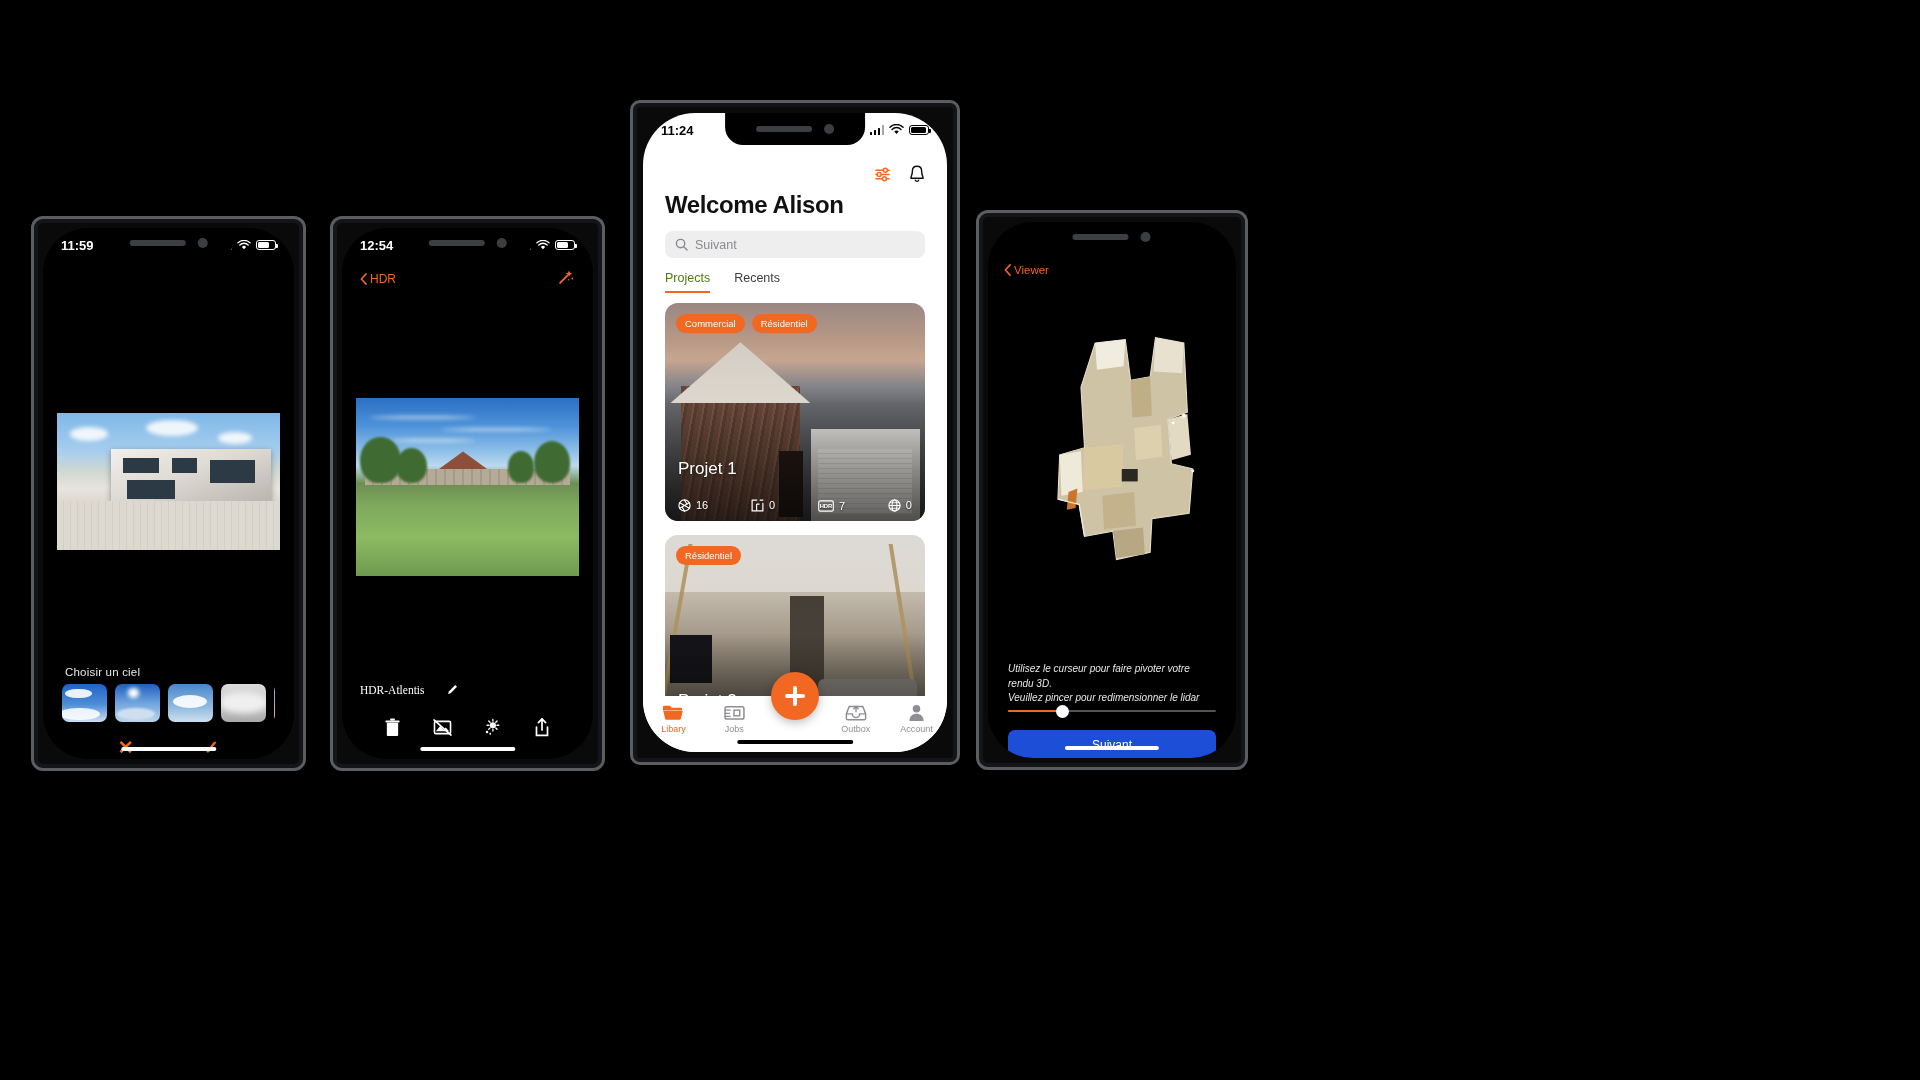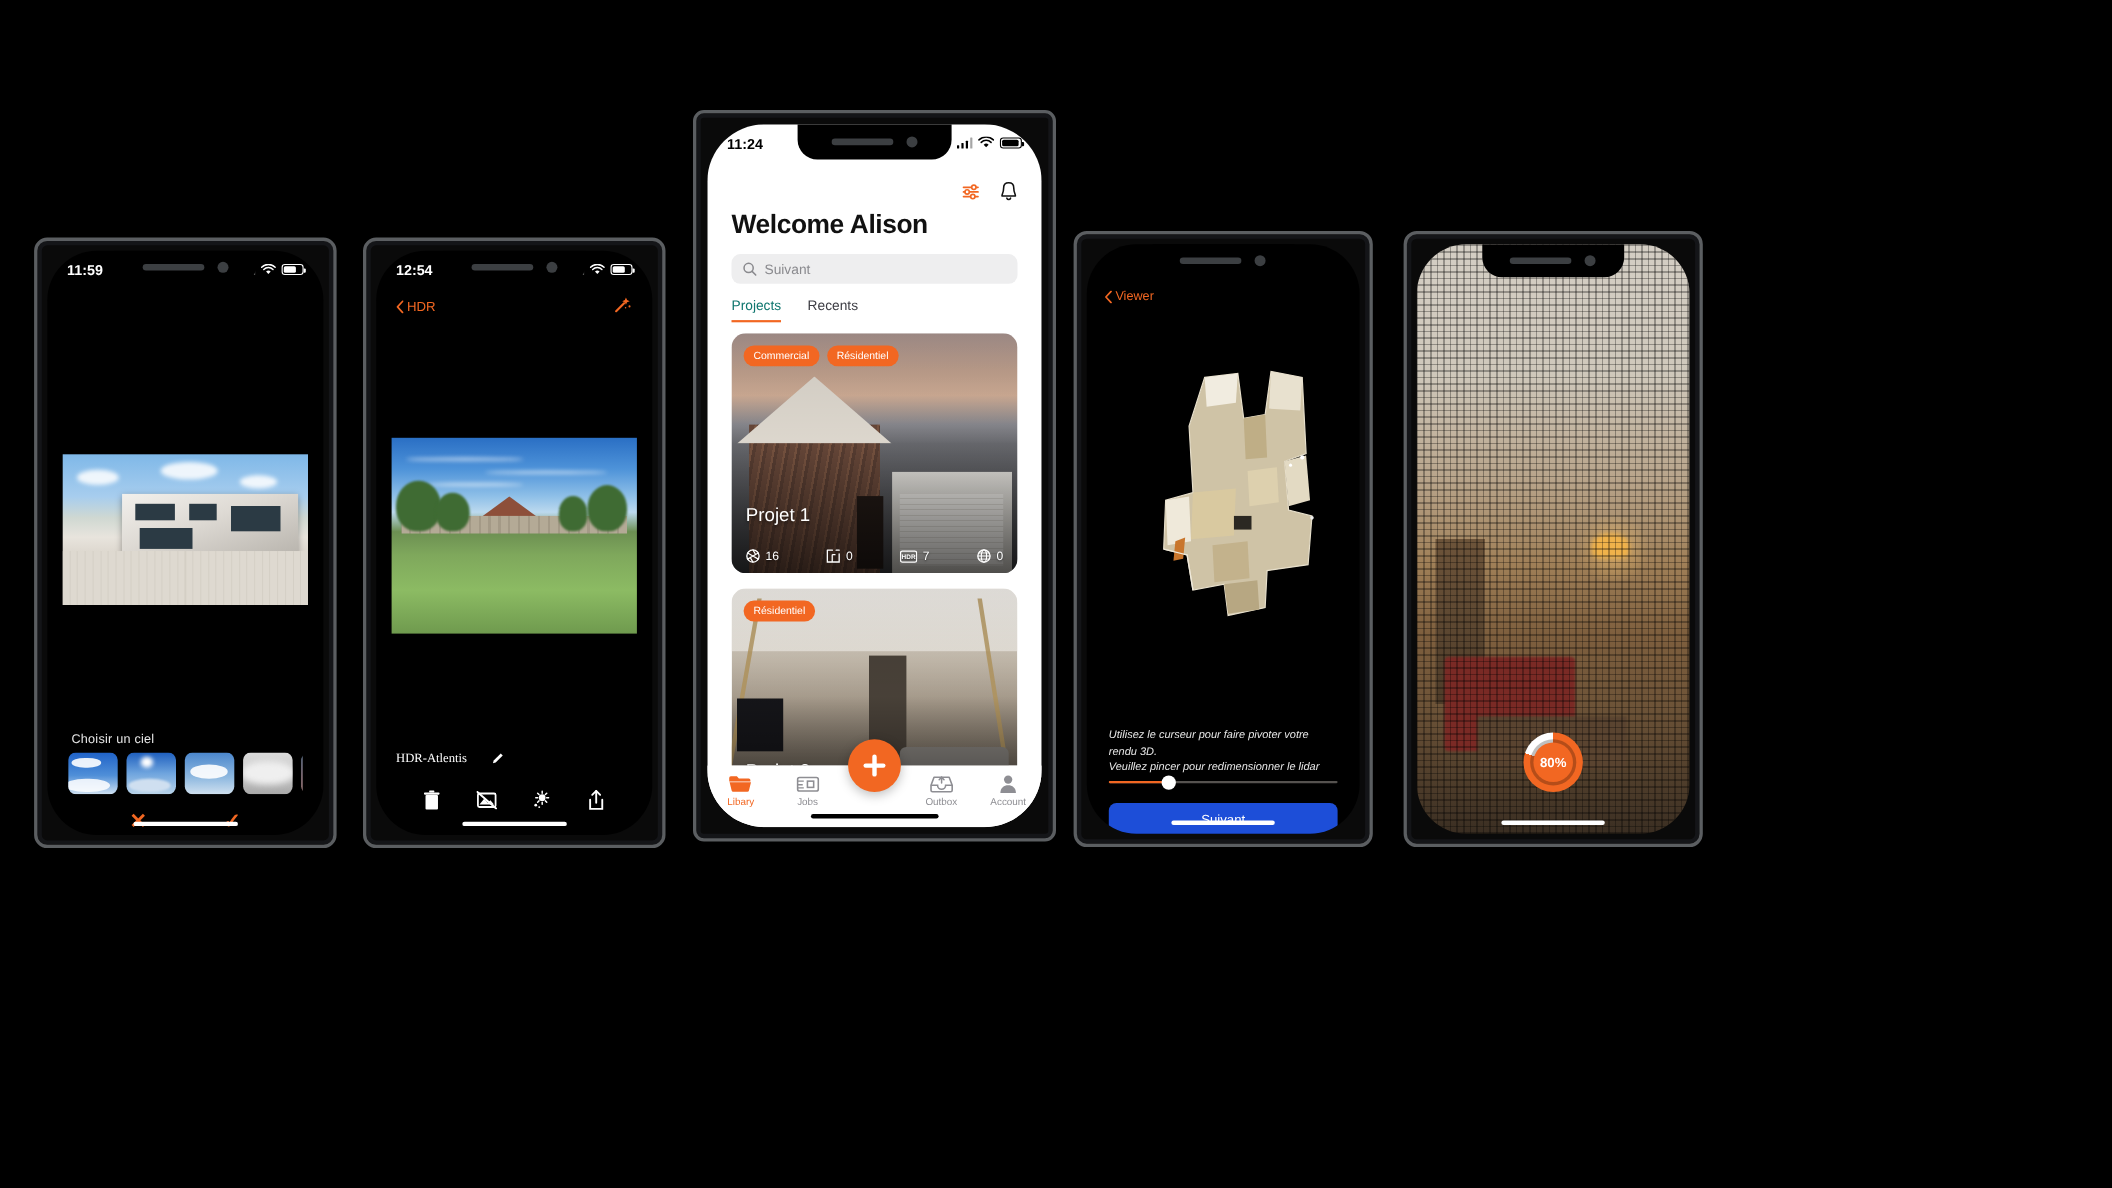--- a/index.html
+++ b/index.html
@@ -117,30 +117,30 @@
   .p3-body { position:absolute; inset:0; background:#fff; display:flex; flex-direction:column; }
   .p3-topicons { position:absolute; right:22px; top:52px; display:flex; gap:18px; align-items:center; z-index:6; }
   .p3-welcome { position:absolute; left:22px; top:78px; font-size:24px; font-weight:bold; color:#111; letter-spacing:-.4px; }
   .p3-search {
     position:absolute; left:22px; right:22px; top:118px; height:27px;
     background:#eeeeef; border-radius:8px; display:flex; align-items:center; gap:7px; padding:0 10px;
   }
   .p3-search span { color:#8a8a8e; font-size:12.5px; }
   .p3-tabs { position:absolute; left:22px; top:158px; display:flex; gap:24px; z-index:6; }
   .p3-tab { font-size:12.5px; color:#3c3c43; padding-bottom:6px; cursor:pointer; }
-  .p3-tab.active { color:#0f766e; border-bottom:2px solid #f26722; }
+  .p3-tab.active { color:#4d7c0f; border-bottom:2px solid #f26722; }
   .p3-cards { position:absolute; left:22px; right:22px; top:190px; bottom:56px; overflow:hidden; }
   .card { position:relative; border-radius:13px; overflow:hidden; margin-bottom:14px; }
   .card .cimg { position:absolute; inset:0; }
   .card .shade { position:absolute; inset:0; background:linear-gradient(to bottom, rgba(0,0,0,.12) 0%, rgba(0,0,0,.05) 45%, rgba(0,0,0,.62) 100%); }
   .chips { position:absolute; left:11px; top:11px; display:flex; gap:7px; }
   .chip { background:#f26722; color:#fff; font-size:9.5px; padding:4px 9px; border-radius:11px; white-space:nowrap; }
   .cname { position:absolute; left:13px; bottom:42px; color:#fff; font-size:17px; font-weight:500; text-shadow:0 1px 3px rgba(0,0,0,.5); }
   .cstats { position:absolute; left:13px; right:13px; bottom:9px; display:flex; justify-content:space-between; align-items:center; }
-  .cstat { display:flex; align-items:center; gap:5px; color:#fff; font-size:11px; text-shadow:0 1px 2px rgba(0,0,0,.6); }
+  .cstat { display:flex; gap:5px; color:#fff; font-size:11px; text-shadow:0 1px 2px rgba(0,0,0,.6); }
 
   .card1 .cimg {
     background: linear-gradient(to bottom,#b09a95 0%, #c9a894 16%, #d8b49c 26%, #8d8d93 38%, #6c6d72 46%, #3a3b3e 100%);
   }
   .card1 .gable { position:absolute; left:6%; bottom:0; width:46%; height:62%;
     background: repeating-linear-gradient(100deg,#6b4a3b 0 5px,#7d5743 5px 7px, #5c4034 7px 10px); }
   .card1 .gableroof { position:absolute; left:2%; bottom:54%; width:54%; height:28%;
     background:#e8e2d8; clip-path: polygon(50% 0, 100% 100%, 0 100%); }
   .card1 .garage { position:absolute; right:2%; bottom:0; width:42%; height:42%;
     background: linear-gradient(#eceae5,#cfccc5); }
@@ -607,40 +607,14 @@
         <div class="fill"></div>
         <div class="knob"></div>
       </div>
 
       <button class="p4-next">Suivant</button>
 
       <div class="homebar dark"></div>
     </div>
   </div>
 
-  <div class="phone" id="phone5">
-
-    <div class="screen">
-      <div class="p5-img">
-        <div class="p5-glow"></div>
-        <div class="p5-lamp"></div>
-        <div class="p5-door"></div>
-        <div class="p5-couch"></div>
-        <div class="p5-table"></div>
-        <div class="p5-mesh"></div>
-      </div>
-
-      <div class="notch dark-bg">
-        <div class="speaker"></div>
-        <div class="cam"></div>
-      </div>
-
-      <div class="p5-prog">
-        <div class="ring"></div>
-        <div class="hole"></div>
-        <div class="core">80%</div>
-      </div>
-
-      <div class="homebar dark"></div>
-    </div>
-  </div>
 
 </div>
 
 </body></html>

